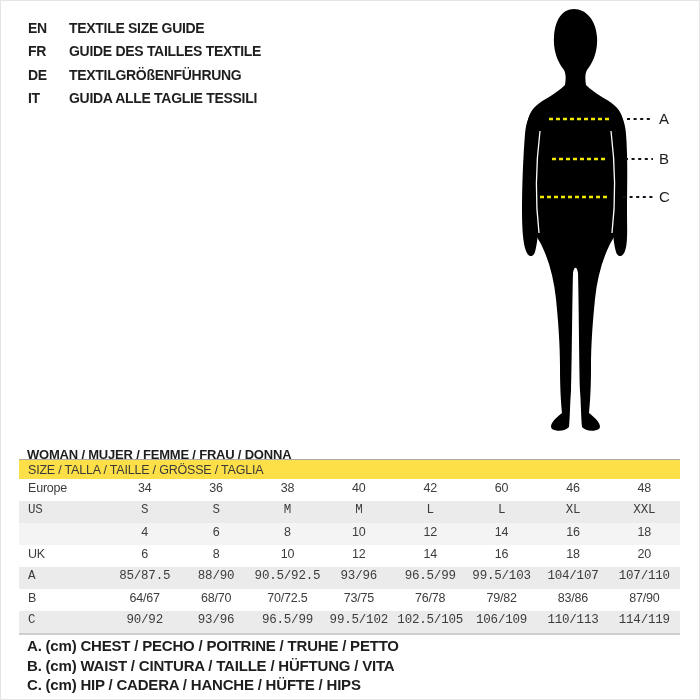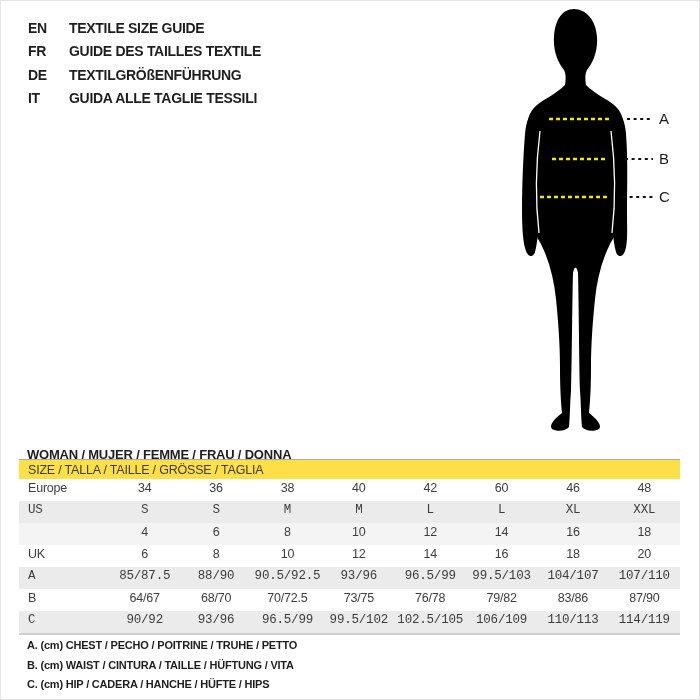--- a/index.html
+++ b/index.html
@@ -32,21 +32,21 @@
   .t-header { height:20px; line-height:20px; background:#fde047; border-top:1px solid #a9a9a9;
               padding-left:9px; box-sizing:border-box; color:#3a3a3a; letter-spacing:-0.2px; }
   .t-row { display:grid; grid-template-columns:90px repeat(8, 1fr); height:22px; line-height:19px; }
   .t-row.shade-a { background:#ebebeb;font-family:Liberation Mono, monospace; }
   .t-row.shade-b { background:#f4f4f4; }
   .t-label { padding-left:9px; text-align:left; letter-spacing:-0.2px; }
   .t-cell { text-align:center; letter-spacing:-0.2px; }
 
   
   .legend { position:absolute; left:26px; top:635px; }
-  .legend-line { height:19.6px; line-height:19.6px; font-size:11px; font-weight:bold;
+  .legend-line { height:19.6px; line-height:19.6px; font-size:15px; font-weight:bold;
                  color:#1e1e1e; letter-spacing:-0.2px; white-space:nowrap; }
 </style>
 </head>
 <body>
 
 <div class="canvas">
 
   <div class="lang-block" id="lang-block">
       <div class="lang-row">
         <span class="lang-code">EN</span>

